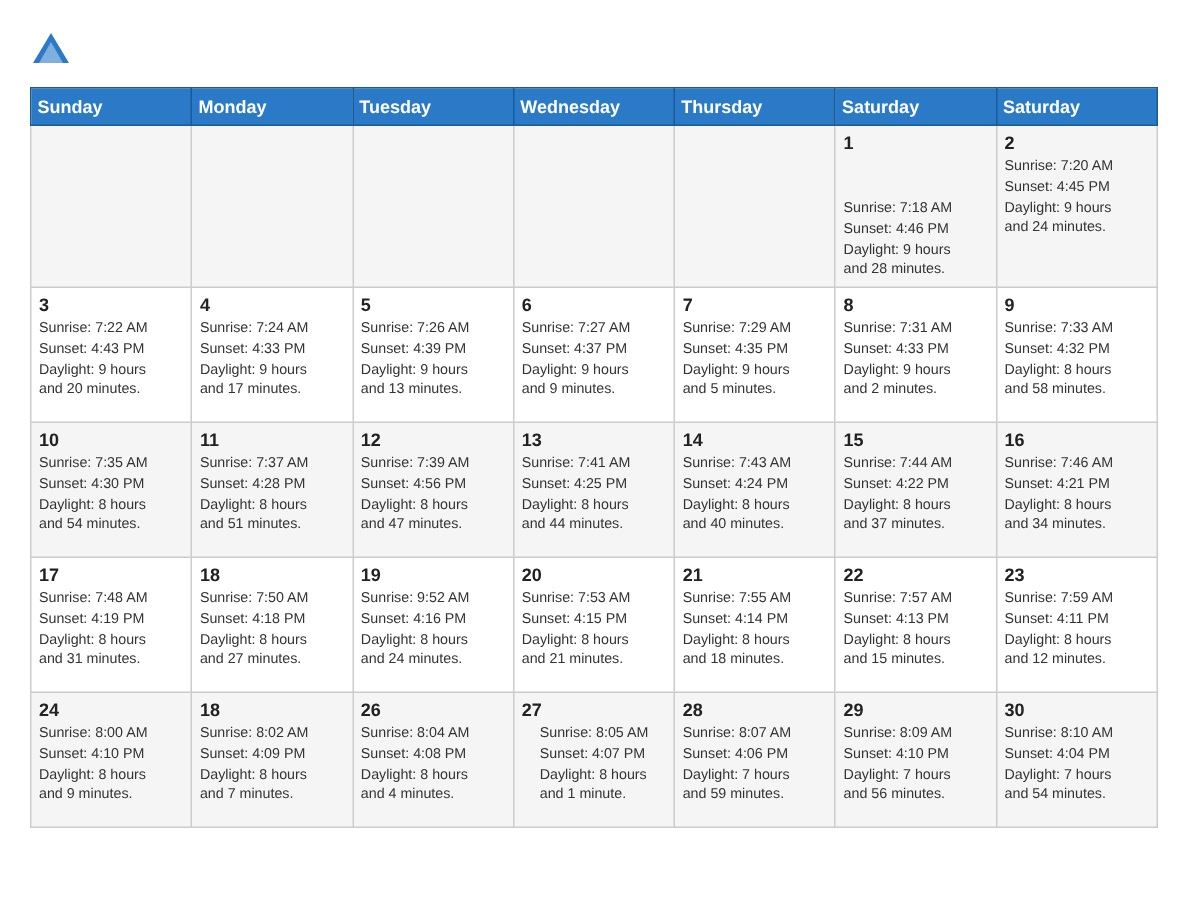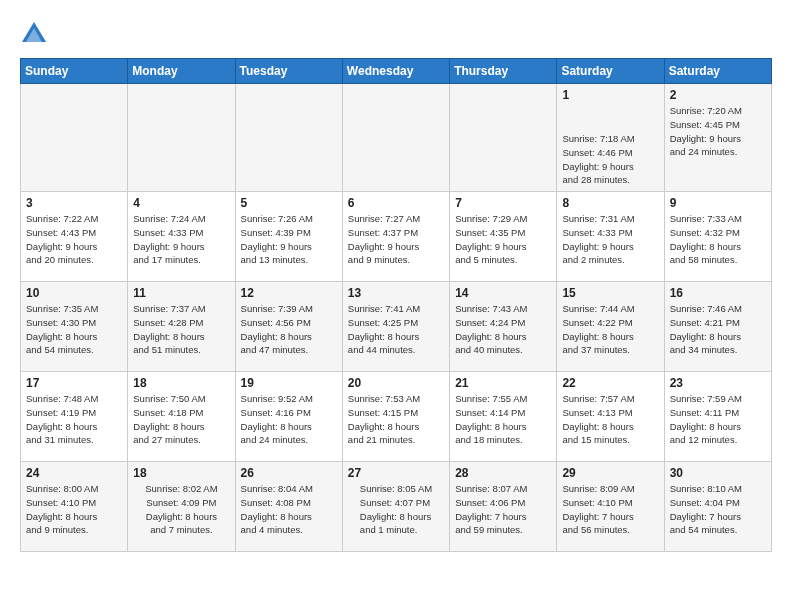--- a/index.html
+++ b/index.html
@@ -319,21 +319,21 @@
         <tr>
           <td>
             <span class="day-number">24</span>
             <div class="day-info" style="white-space: pre-line;">Sunrise: 8:00 AM
 Sunset: 4:10 PM
 Daylight: 8 hours
 and 9 minutes.</div>
           </td>
           <td>
             <span class="day-number">18</span>
-            <div class="day-info" style="white-space: pre-line; text-align: center;">Sunrise: 8:02 AM
+            <div class="day-info" style="white-space: pre-line;">Sunrise: 8:02 AM
 Sunset: 4:09 PM
 Daylight: 8 hours
 and 7 minutes.</div>
           </td>
           <td>
             <span class="day-number">26</span>
             <div class="day-info" style="white-space: pre-line;">Sunrise: 8:04 AM
 Sunset: 4:08 PM
 Daylight: 8 hours
 and 4 minutes.</div>

